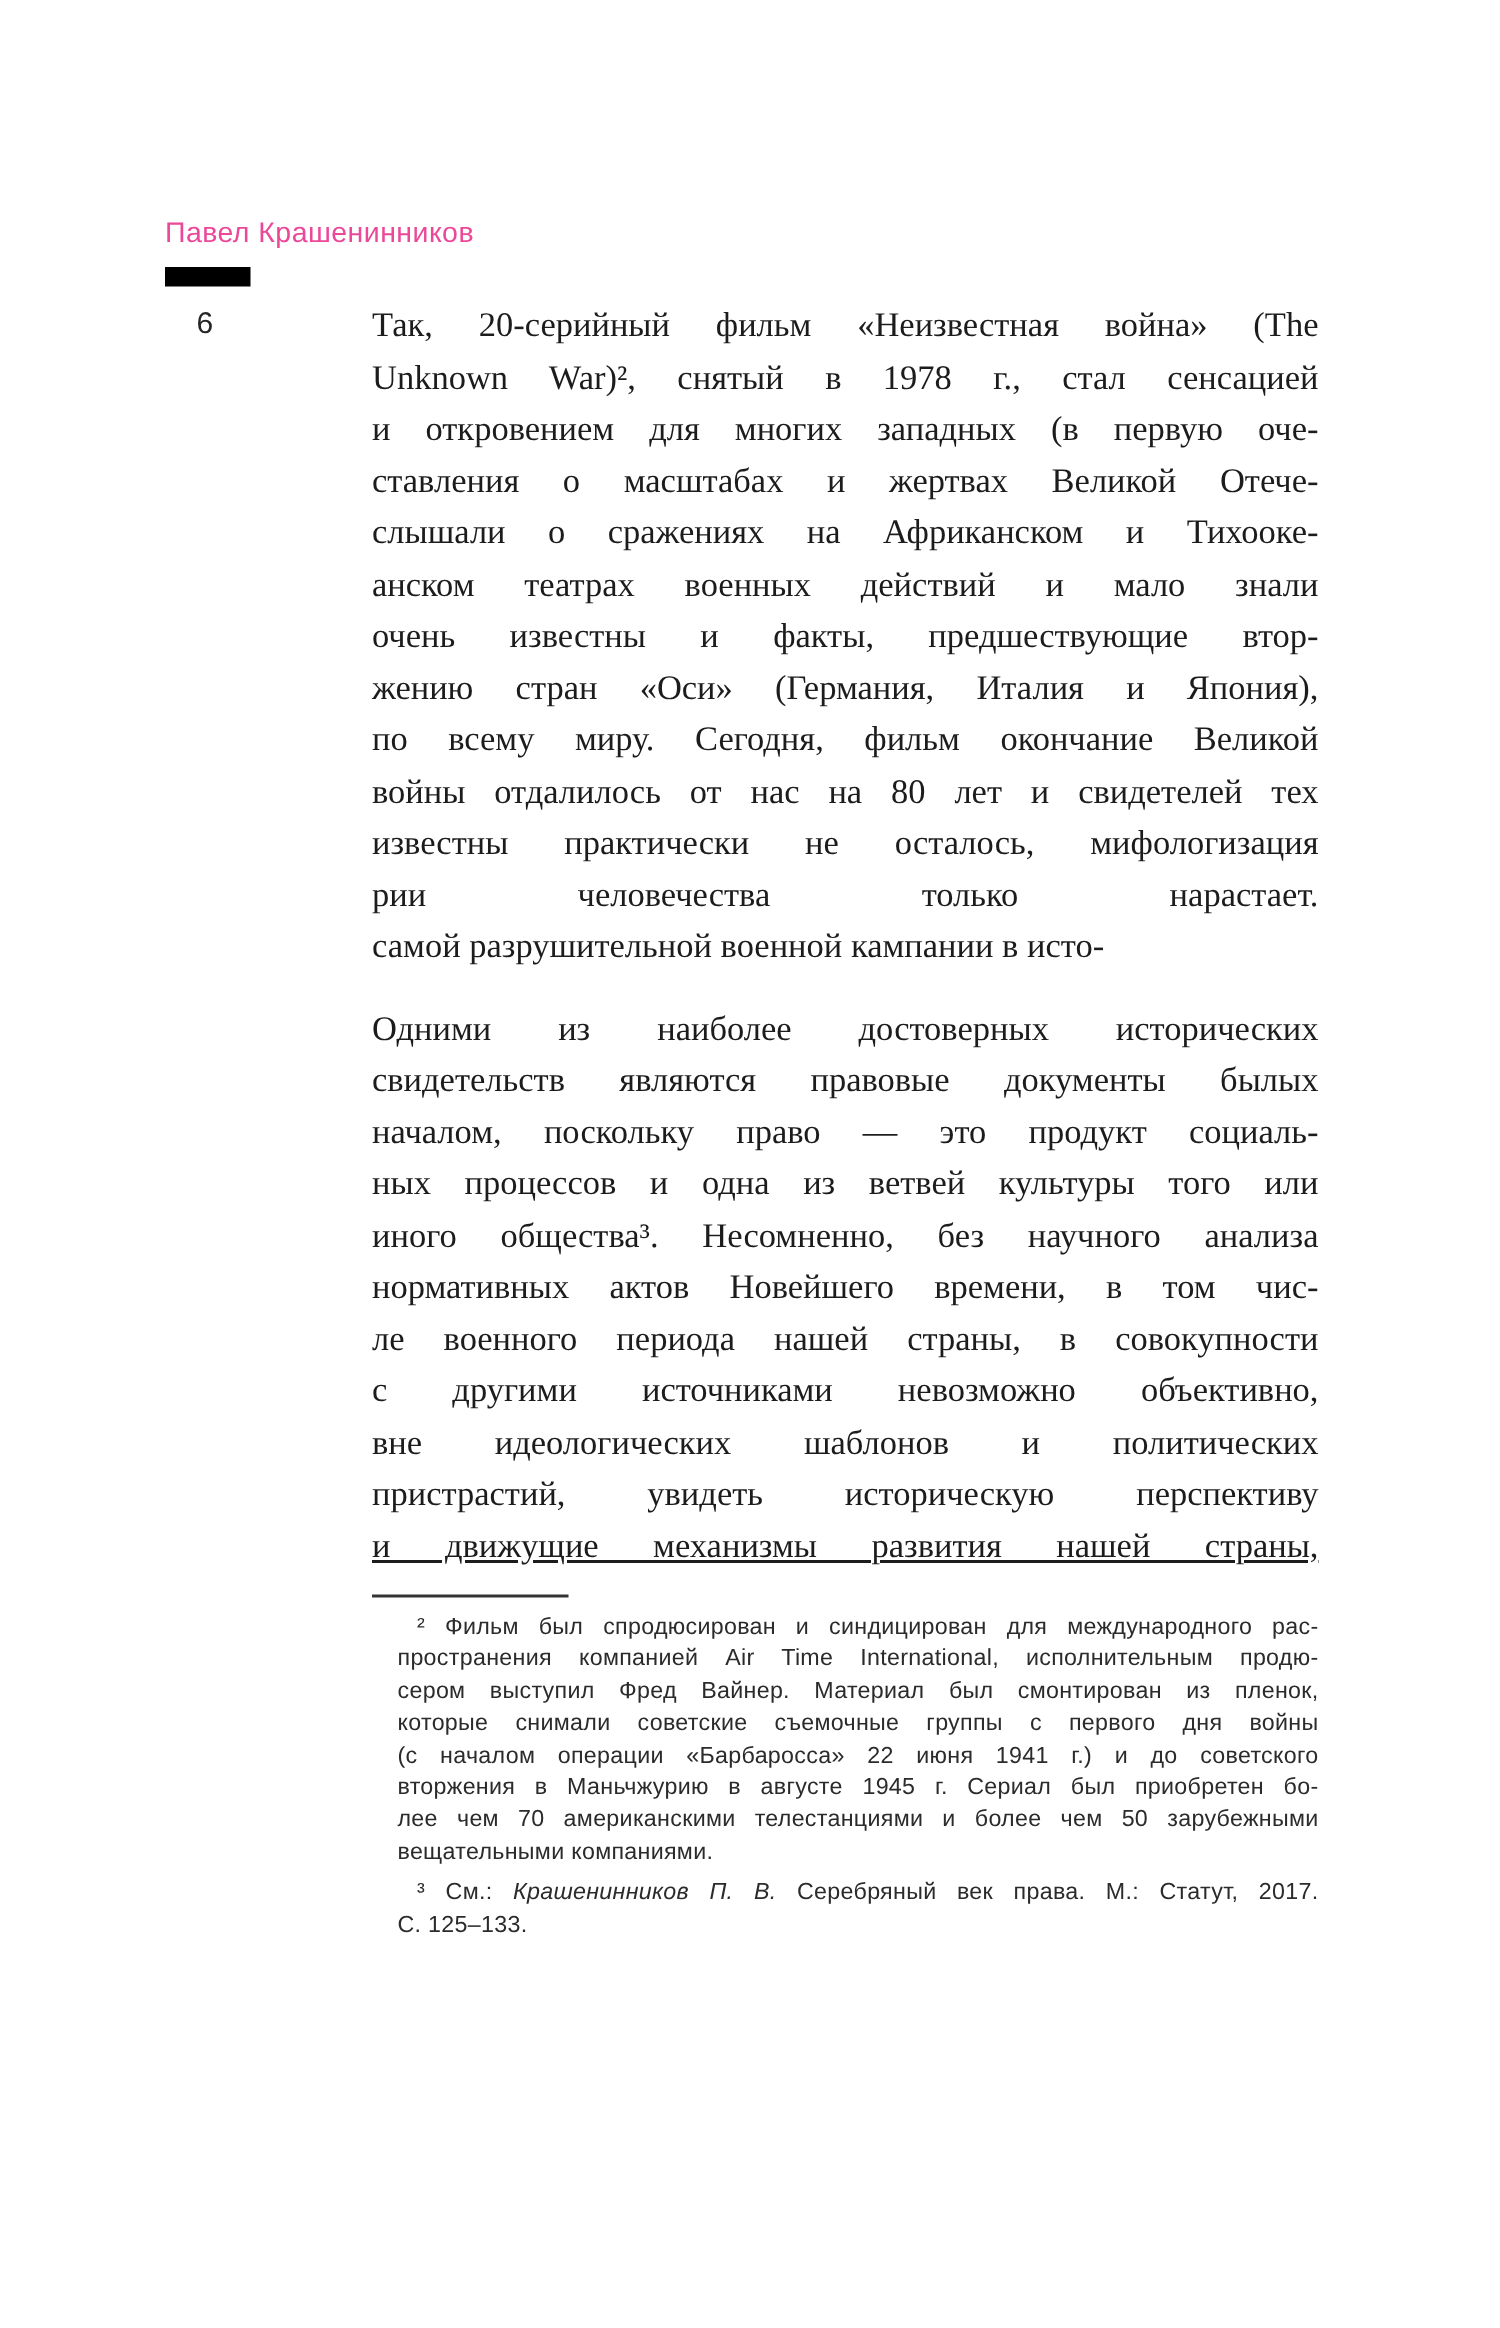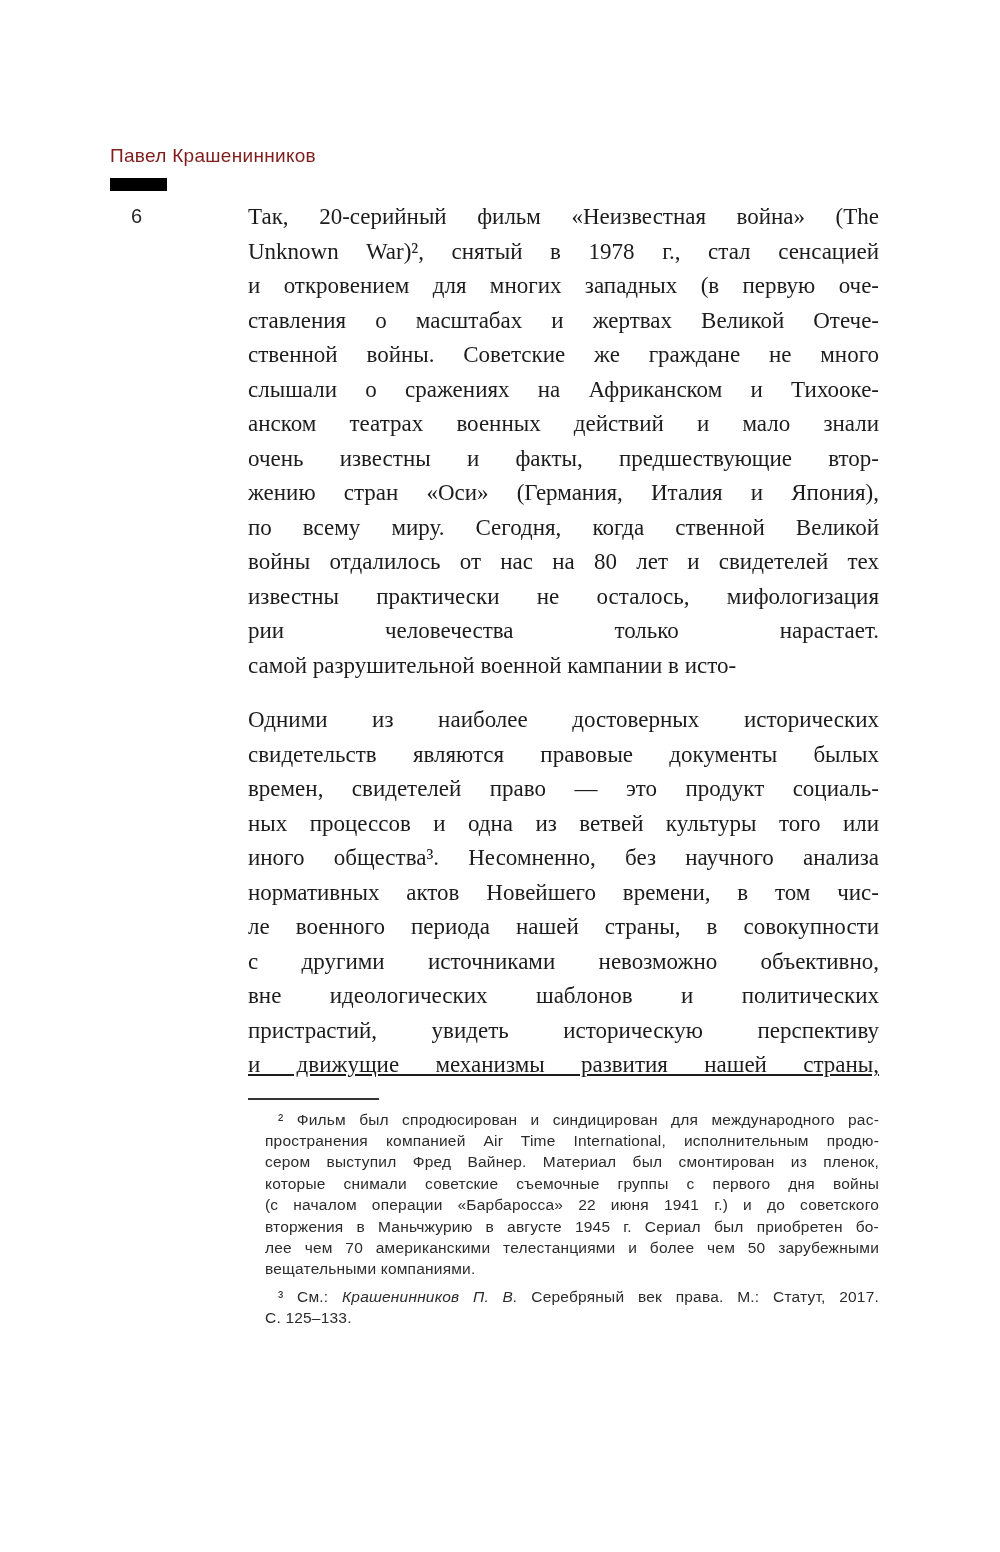--- a/index.html
+++ b/index.html
@@ -14,21 +14,21 @@
     color: #1c1c1c;
   }
 
   .author {
     position: absolute;
     left: 110px;
     top: 145px;
     font-family: "Liberation Sans", sans-serif;
     font-size: 19px;
     letter-spacing: 0.3px;
-    color: #7f1d1d;
+    color: #ec4899;
   }
 
   .black-bar {
     position: absolute;
     left: 110px;
     top: 178px;
     width: 57px;
     height: 13px;
     background: #000000;
   }
@@ -108,36 +108,35 @@
 
   <div class="page-number">6</div>
 
   <div class="text-col">
 
     <div class="paragraph">
         <div class="line">Так, 20-серийный фильм «Неизвестная война» (The</div>
         <div class="line">Unknown War)², снятый в 1978 г., стал сенсацией</div>
         <div class="line">и откровением для многих западных (в первую оче-</div>
         <div class="line">ставления о масштабах и жертвах Великой Отече-</div>
-        <div class="line">ственной войны. Советские же граждане не много</div>
         <div class="line">слышали о сражениях на Африканском и Тихооке-</div>
         <div class="line">анском театрах военных действий и мало знали</div>
         <div class="line">очень известны и факты, предшествующие втор-</div>
         <div class="line">жению стран «Оси» (Германия, Италия и Япония),</div>
-        <div class="line">по всему миру. Сегодня, когда ственной Великой</div>
+        <div class="line">по всему миру. Сегодня, фильм окончание Великой</div>
         <div class="line">войны отдалилось от нас на 80 лет и свидетелей тех</div>
         <div class="line">известны практически не осталось, мифологизация</div>
         <div class="line">рии человечества только нарастает.</div>
         <div class="line">самой разрушительной военной кампании в исто-</div>
       </div>
 
     <div class="paragraph cont paragraph-gap">
         <div class="line">Одними из наиболее достоверных исторических</div>
         <div class="line">свидетельств являются правовые документы былых</div>
-        <div class="line">времен, свидетелей право — это продукт социаль-</div>
+        <div class="line">началом, поскольку право — это продукт социаль-</div>
         <div class="line">ных процессов и одна из ветвей культуры того или</div>
         <div class="line">иного общества³. Несомненно, без научного анализа</div>
         <div class="line">нормативных актов Новейшего времени, в том чис-</div>
         <div class="line">ле военного периода нашей страны, в совокупности</div>
         <div class="line">с другими источниками невозможно объективно,</div>
         <div class="line">вне идеологических шаблонов и политических</div>
         <div class="line">пристрастий, увидеть историческую перспективу</div>
         <div class="line">и движущие механизмы развития нашей страны,</div>
       </div>
 

